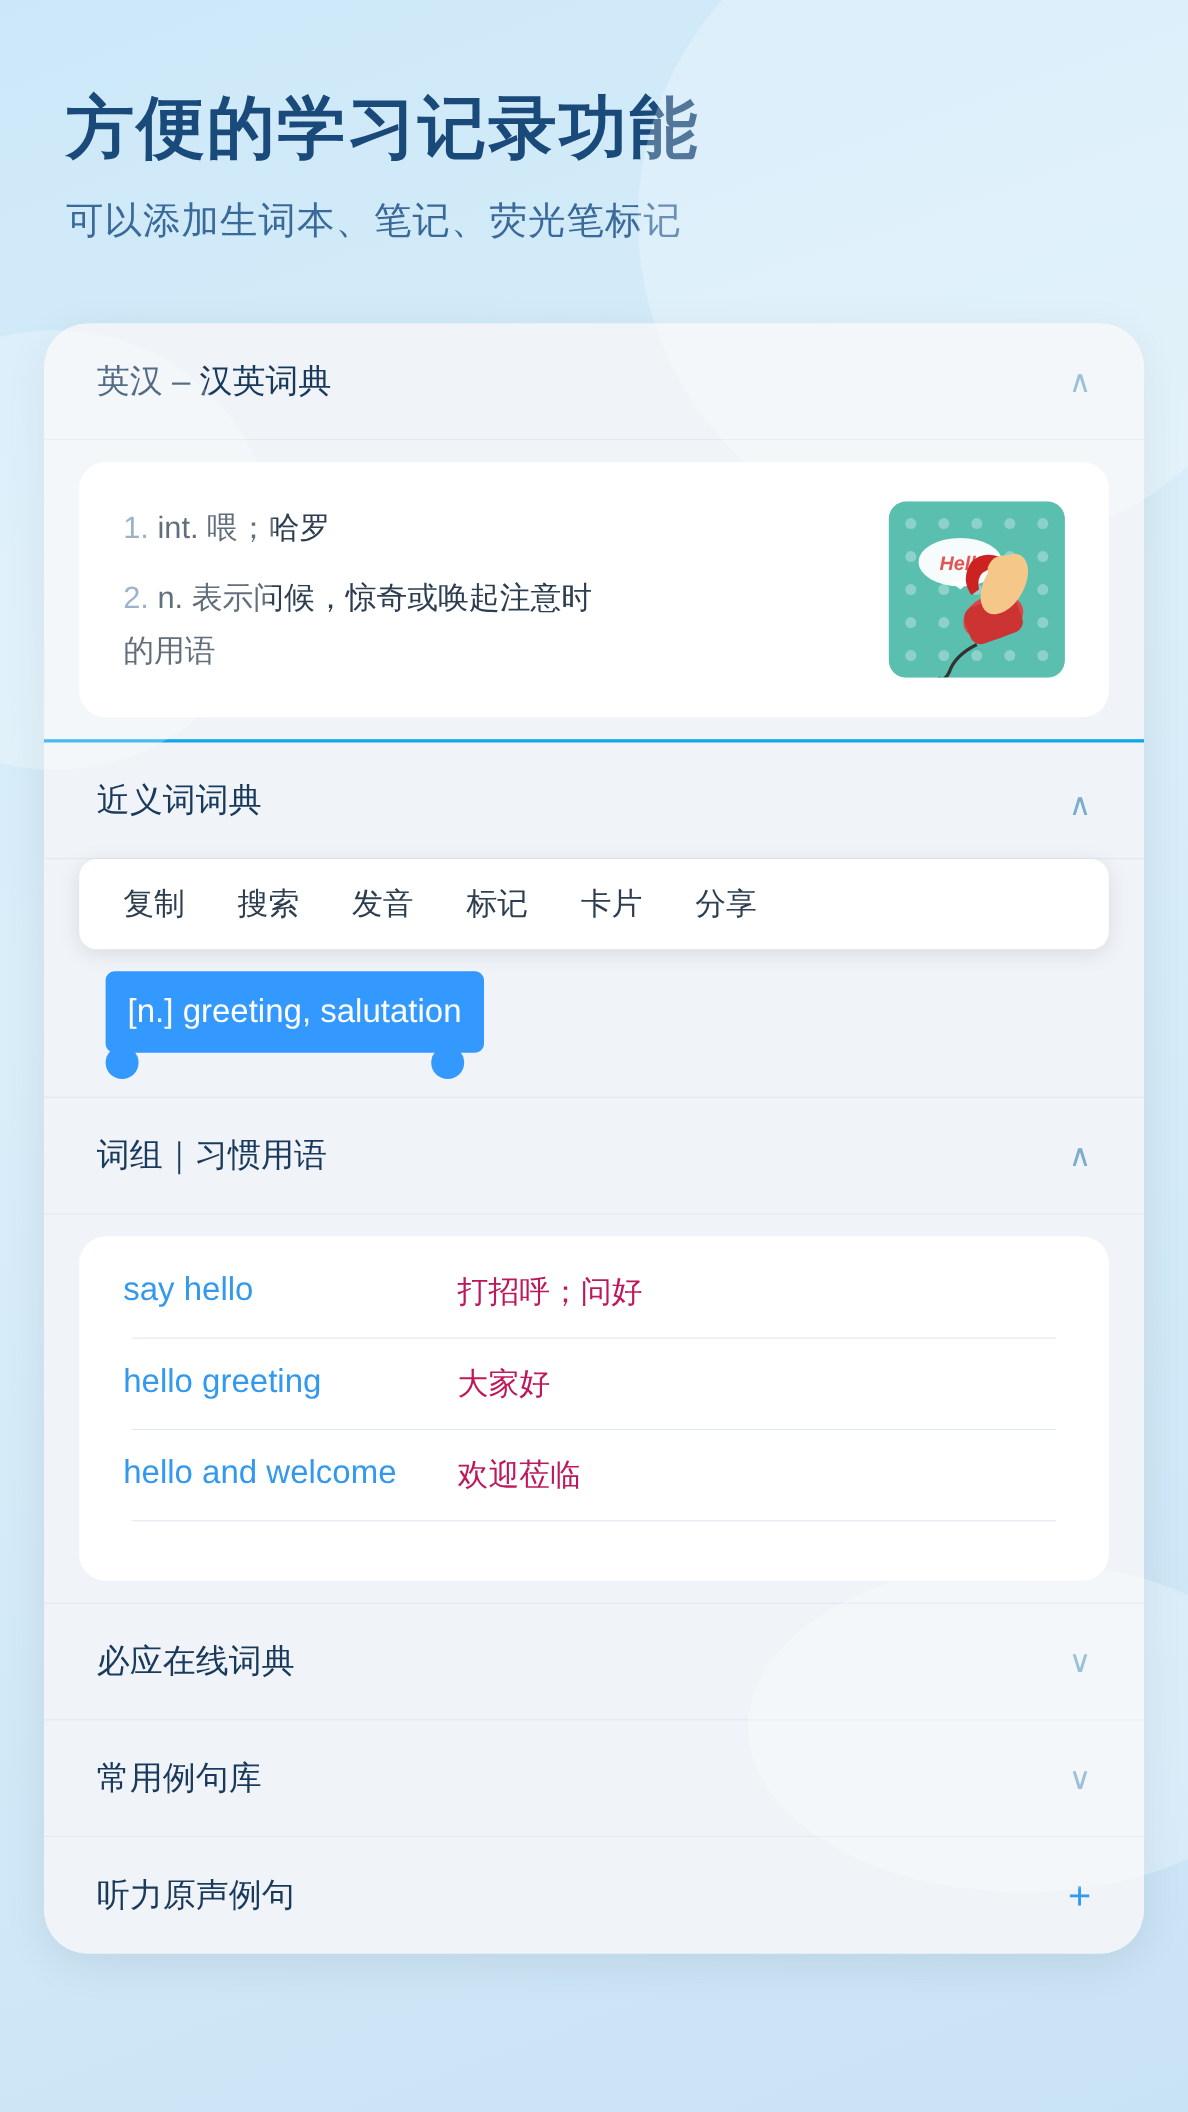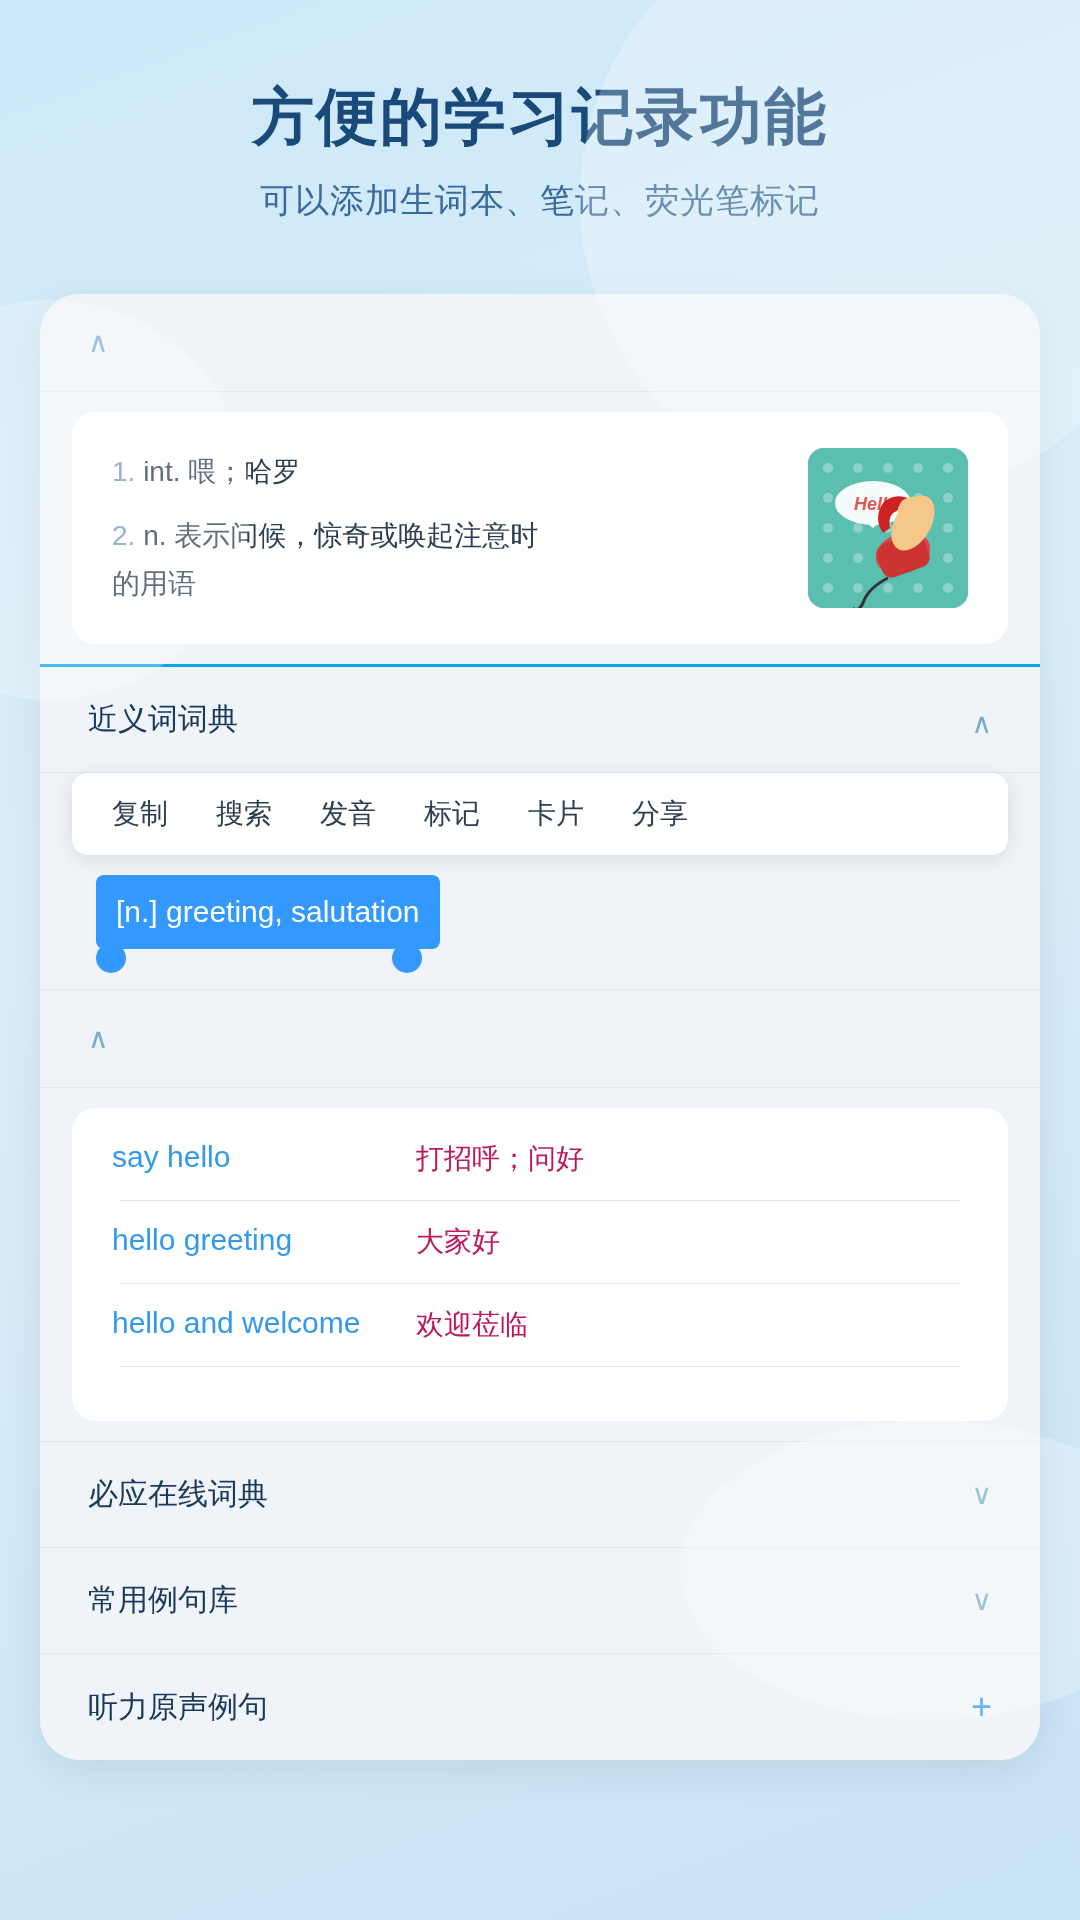--- a/index.html
+++ b/index.html
@@ -29,21 +29,21 @@
       width: 400px; height: 400px;
       top: 300px; left: -150px;
     }
     .bg-blob-3 {
       width: 500px; height: 300px;
       bottom: 200px; right: -100px;
       border-radius: 50%;
     }
 
     .page-header {
-      text-align: center;
+      text-align: left;
       padding: 80px 60px 40px;
     }
 
     .page-title {
       font-size: 62px;
       font-weight: 800;
       color: #1a4a7a;
       letter-spacing: 2px;
       line-height: 1.2;
       margin-bottom: 24px;
@@ -269,20 +269,21 @@
 <div class="bg-blob bg-blob-3"></div>
 
 <div class="page-header">
   <div class="page-title">方便的学习记录功能</div>
   <div class="page-subtitle">可以添加生词本、笔记、荧光笔标记</div>
 </div>
 
 <div class="main-card">
 
   <div class="section-header">
+    <span class="section-title">英汉 – 汉英词典</span>
     <span class="chevron-icon">∧</span>
   </div>
 
   <div class="dict-entry-card">
     <div class="dict-definitions">
       <div class="dict-def-item">
         <span class="def-number">1.</span>
         <span> int. 喂；哈罗</span>
       </div>
       <div class="dict-def-item">
@@ -353,20 +354,21 @@
     <span class="context-menu-item">分享</span>
   </div>
 
   <div class="highlighted-row">
     <span class="highlighted-text">[n.] greeting, salutation</span>
     <div class="selection-handle-left"></div>
     <div class="selection-handle-right"></div>
   </div>
 
   <div class="section-header phrases-section" style="margin-top: 20px;">
+    <span class="section-title">词组｜习惯用语</span>
     <span class="chevron-icon">∧</span>
   </div>
 
   <div class="phrases-content">
     <div class="phrase-item">
       <span class="phrase-en">say hello</span>
       <span class="phrase-cn">打招呼；问好</span>
     </div>
     <div class="divider-line"></div>
     <div class="phrase-item">

